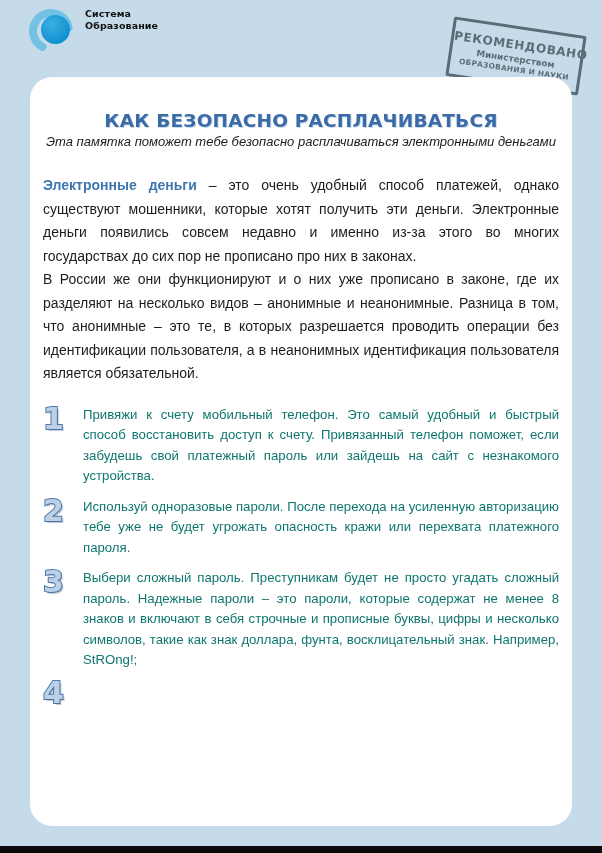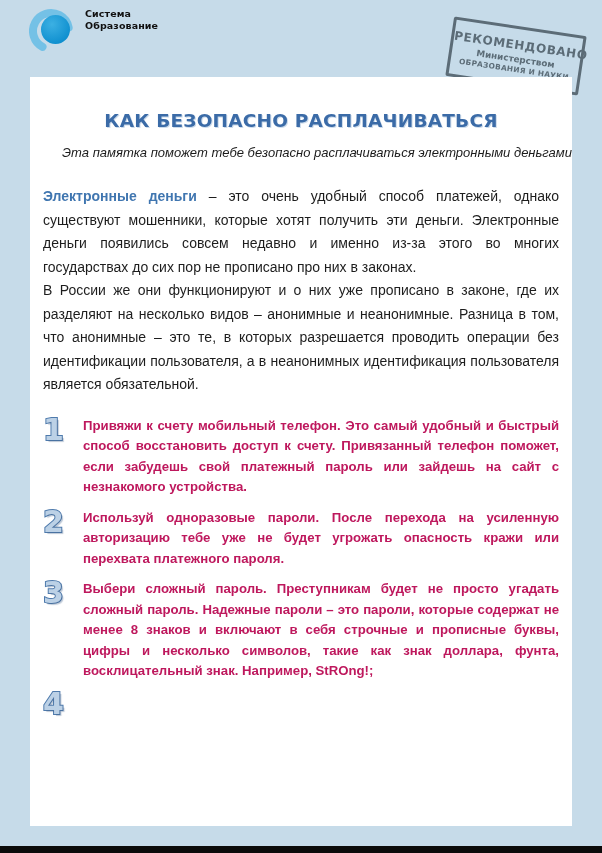--- a/index.html
+++ b/index.html
@@ -4,20 +4,21 @@
 <style>
   html,body{margin:0;padding:0;}
   body{
     width:602px;height:853px;position:relative;overflow:hidden;
     background:#c6dbe9;
     font-family:"Liberation Sans", sans-serif;
   }
   .card{
     position:absolute;left:30px;top:77px;width:542px;height:749px;
     background:#ffffff;
+    border-radius:22px;
   }
   
   .logo{position:absolute;left:29px;top:8px;display:flex;align-items:flex-start;gap:9px;}
   .logo-text{
     font-family:"DejaVu Sans", sans-serif;font-weight:bold;
     font-size:9.5px;line-height:11.5px;color:#101010;letter-spacing:0.1px;
   }
   
   .stamp{
     position:absolute;left:449px;top:26px;width:128px;height:54px;
@@ -32,21 +33,21 @@
   .stamp-l2{font-size:8.8px;margin-top:2px;}
   .stamp-l3{font-size:7.4px;letter-spacing:0.3px;margin-top:1px;}
   
   .title{
     margin-top:33px;text-align:center;
     font-family:"DejaVu Sans", sans-serif;font-weight:bold;
     font-size:18.5px;line-height:22px;letter-spacing:0.2px;
     color:#3b6ba7;text-shadow:1px 1px 0 #ccdbeb;
   }
   .subtitle{
-    margin-top:13px;text-align:right;font-style:italic;
+    margin-top:2px;text-align:center;font-style:italic;
     font-size:13px;color:#1b1b1b;
   }
   .intro{
     margin:25px 13px 0 13px;
     font-size:14px;line-height:23.5px;text-align:justify;color:#1d1d1d;
   }
   .intro .lead{color:#4076b0;font-weight:bold;}
   .section-heading{
     margin-top:13px;text-align:center;
     font-family:"DejaVu Sans", sans-serif;font-weight:bold;
@@ -61,21 +62,21 @@
     flex:0 0 34px;width:34px;
     font-family:"DejaVu Sans", sans-serif;font-weight:bold;
     font-size:30px;line-height:32px;
     color:#bcd1e6;
     -webkit-text-stroke:2px #4e7aac;
     paint-order:stroke fill;
     text-shadow:2px 2px 1px rgba(70,100,140,0.35);
   }
   .item-text{
     flex:1;padding-left:6px;padding-top:2px;
-    font-size:13.2px;line-height:20.5px;text-align:justify;color:#be185d;font-weight:bold;
+    font-size:13.2px;line-height:20.5px;text-align:justify;color:#0f766e;
   }
   
   .footer-bar{position:absolute;left:0;bottom:0;width:602px;height:7px;background:#0b0b0b;}
 </style>
 </head>
 <body>
 
 <div class="logo">
   <span>
     <svg width="47" height="46" viewBox="0 0 47 46">

